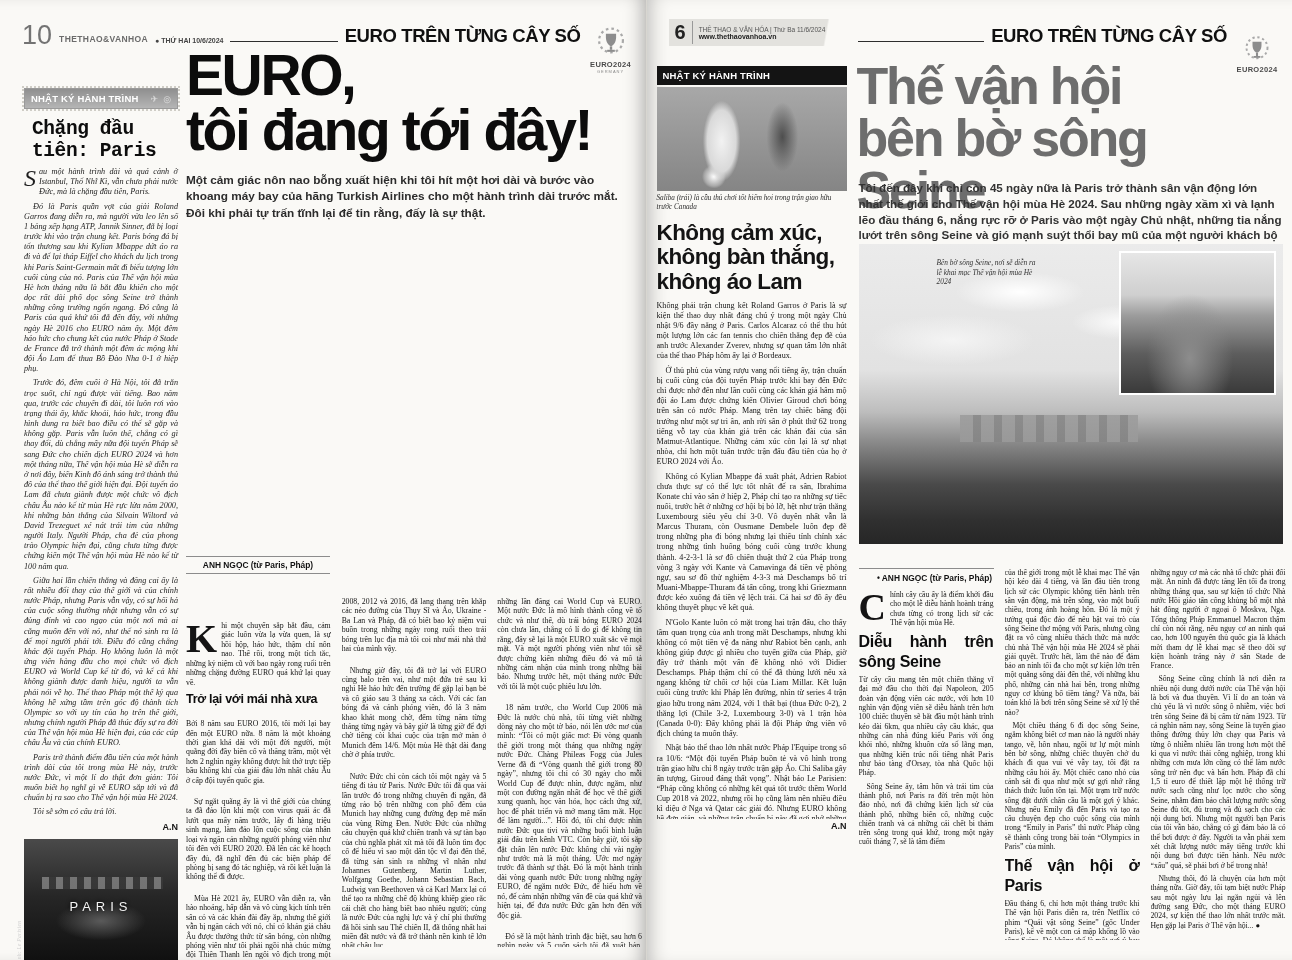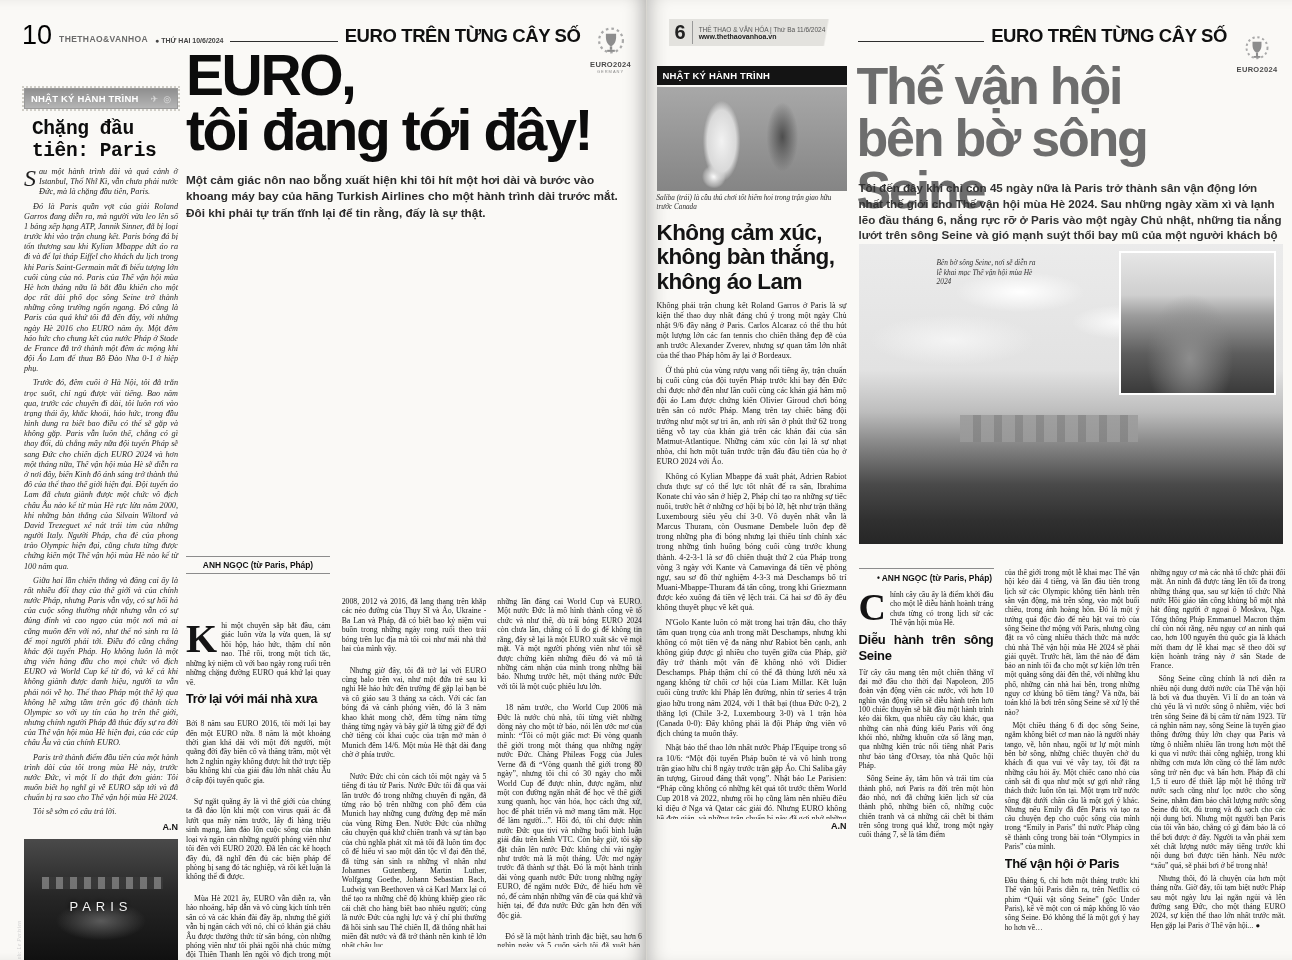--- a/index.html
+++ b/index.html
@@ -4,21 +4,21 @@
 <style>
   html,body{margin:0;padding:0;background:#6e6e6e;}
   .spread{position:relative;width:1292px;height:960px;margin:0 auto;background:#f8f7f4;display:flex;
           font-family:"Liberation Serif",serif;color:#151515;overflow:hidden;}
   .page{position:relative;width:646px;height:960px;overflow:hidden;background:#faf9f6;}
   .page.pl{box-shadow:inset -14px 0 20px -12px rgba(0,0,0,.35);}
   .page.pr{box-shadow:inset 14px 0 20px -12px rgba(0,0,0,.28);border-left:1px solid #d8d6d0;}
 
   
   .hdr{position:absolute;top:14px;left:22px;right:12px;height:34px;display:flex;align-items:flex-end;gap:7px;}
-  .pagenum{font-family:"Liberation Sans",sans-serif;font-size:27px;line-height:26px;color:#000000;font-weight:normal;}
+  .pagenum{font-family:"Liberation Sans",sans-serif;font-size:27px;line-height:26px;color:#737373;font-weight:normal;}
   .masthead{font-family:"Liberation Sans",sans-serif;font-weight:bold;font-size:8.5px;color:#6b6b6b;letter-spacing:.4px;padding-bottom:4px;}
   .hdate{font-family:"Liberation Sans",sans-serif;font-weight:bold;font-size:7px;color:#444;padding-bottom:4px;white-space:nowrap;}
   .hrule{flex:1;border-bottom:1.4px solid #2e2e2e;margin-bottom:6px;}
   .banner{font-family:"Liberation Sans",sans-serif;font-weight:bold;font-size:18.5px;letter-spacing:-.4px;color:#101010;padding-bottom:1px;white-space:nowrap;}
   .logo{width:46px;text-align:center;margin-bottom:-26px;}
   .logo svg{display:block;margin:0 auto;}
   .logo .lt{font-family:"Liberation Sans",sans-serif;font-weight:bold;font-size:7.5px;color:#4a4a4a;letter-spacing:.3px;}
   .logo .ls{font-family:"Liberation Sans",sans-serif;font-size:4px;color:#8a8a8a;letter-spacing:1px;}
   .mastbox{display:flex;align-items:center;gap:6px;background:linear-gradient(100deg,#e3e2de 85%,transparent 86%);padding:2px 26px 2px 6px;margin-bottom:2px;}
   .mastbox .n6{font-family:"Liberation Sans",sans-serif;font-weight:bold;font-size:20px;color:#222;border-right:1px solid #999;padding-right:6px;}
@@ -103,21 +103,21 @@
       radial-gradient(60px 90px at 45% 75%,#8d8d8d,transparent 72%),
       linear-gradient(180deg,#e6e6e6 0%,#cfcfcf 30%,#9b9b9b 45%,#5d5d5d 72%,#3a3a3a 100%);}
   .photoR2 .cap{position:absolute;left:78px;top:14px;width:104px;font-style:italic;font-size:7.4px;
       line-height:1.3;color:#333;}
   .bylineR{width:152px;text-align:center;font-family:"Liberation Sans",sans-serif;font-weight:bold;
       font-size:8.4px;color:#111;border-top:1px solid #8c8c8c;padding:4px 0 3px;margin:0 auto 4px;}
   .colsR{position:absolute;left:212px;top:568px;width:428px;display:flex;gap:11px;}
   .ncolr{width:135px;height:372px;overflow:hidden;font-size:7.7px;line-height:1.21;text-align:justify;color:#141414;}
   .ncolr p{margin:0 0 4px;text-indent:8px;}
   .ncolr p.noind{text-indent:0;}
-  .ncolr h3{font-family:"Liberation Sans",sans-serif;font-size:13px;letter-spacing:-.3px;margin:5px 0 4px;color:#0d0d0d;}
+  .ncolr h3{font-family:"Liberation Sans",sans-serif;font-size:16px;letter-spacing:-.3px;margin:5px 0 4px;color:#0d0d0d;}
   .dc-c::first-letter{float:left;font-size:38px;line-height:30px;padding:2px 4px 0 0;font-weight:bold;}
 </style>
 </head>
 <body>
 
 <div class="spread">
 
   <div class="page pl">
 
     <div class="hdr">

